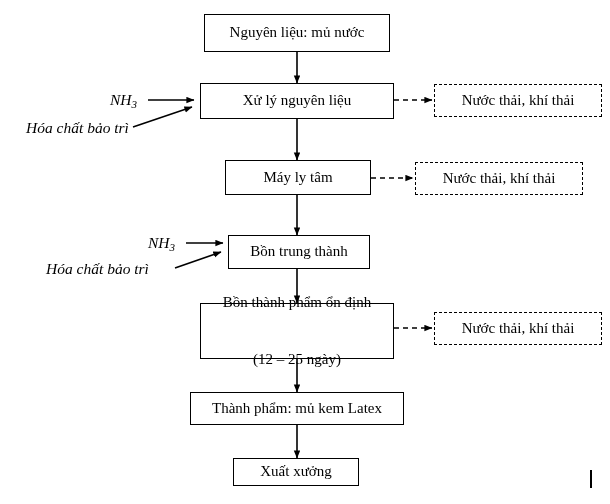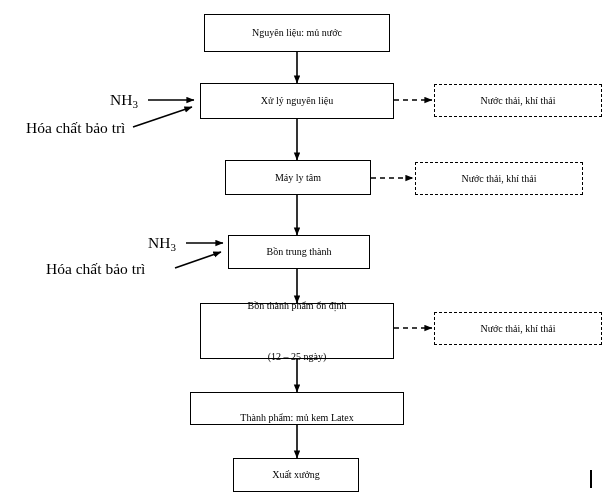--- a/index.html
+++ b/index.html
@@ -27,41 +27,42 @@
   .node {
     position: absolute;
     box-sizing: border-box;
     border: 1.6px solid #000000;
     background: #ffffff;
     display: flex;
     align-items: center;
     justify-content: center;
     text-align: center;
     line-height: 1.18;
-    font-size: 10px;
+    font-size: 15px;
     white-space: nowrap;
     z-index: 2;
   }
   .node.dashed {
     border: 1.6px dashed #000000;
   }
   .node.two-line {
     flex-direction: column;
     white-space: normal;
     gap: 39px;
   }
   .node.two-line .ln {
     display: block;
   }
   .sidelabel {
     position: absolute;
     font-size: 15.5px;
     white-space: nowrap;
     z-index: 2;
     line-height: 1;
+    font-style: italic;
   }
   .sidelabel sub {
     font-size: 11px;
     vertical-align: baseline;
     position: relative;
     bottom: -3px;
   }
   .tickmark {
     position: absolute;
     background: #000000;
@@ -123,25 +124,25 @@
 
   <div class="node" style="left:228px; top:235px; width:142px; height:34px;">
     <span>Bồn trung thành</span>
   </div>
 
   <div class="node two-line" style="left:200px; top:303px; width:194px; height:56px;">
     <span class="ln">Bồn thành phẩm ổn định</span>
     <span class="ln">(12 – 25 ngày)</span>
   </div>
 
-  <div class="node" style="left:190px; top:392px; width:214px; height:33px;align-items:flex-end;">
+  <div class="node" style="left:190px; top:392px; width:214px; height:33px;">
     <span>Thành phẩm: mủ kem Latex</span>
   </div>
 
-  <div class="node" style="left:233px; top:458px; width:126px; height:34px;">
+  <div class="node" style="left:233px; top:458px; width:126px; height:28px;">
     <span>Xuất xưởng</span>
   </div>
 
   <div class="node dashed" style="left:434px; top:84px; width:168px; height:33px;">
     <span>Nước thải, khí thải</span>
   </div>
 
   <div class="node dashed" style="left:415px; top:162px; width:168px; height:33px;">
     <span>Nước thải, khí thải</span>
   </div>

